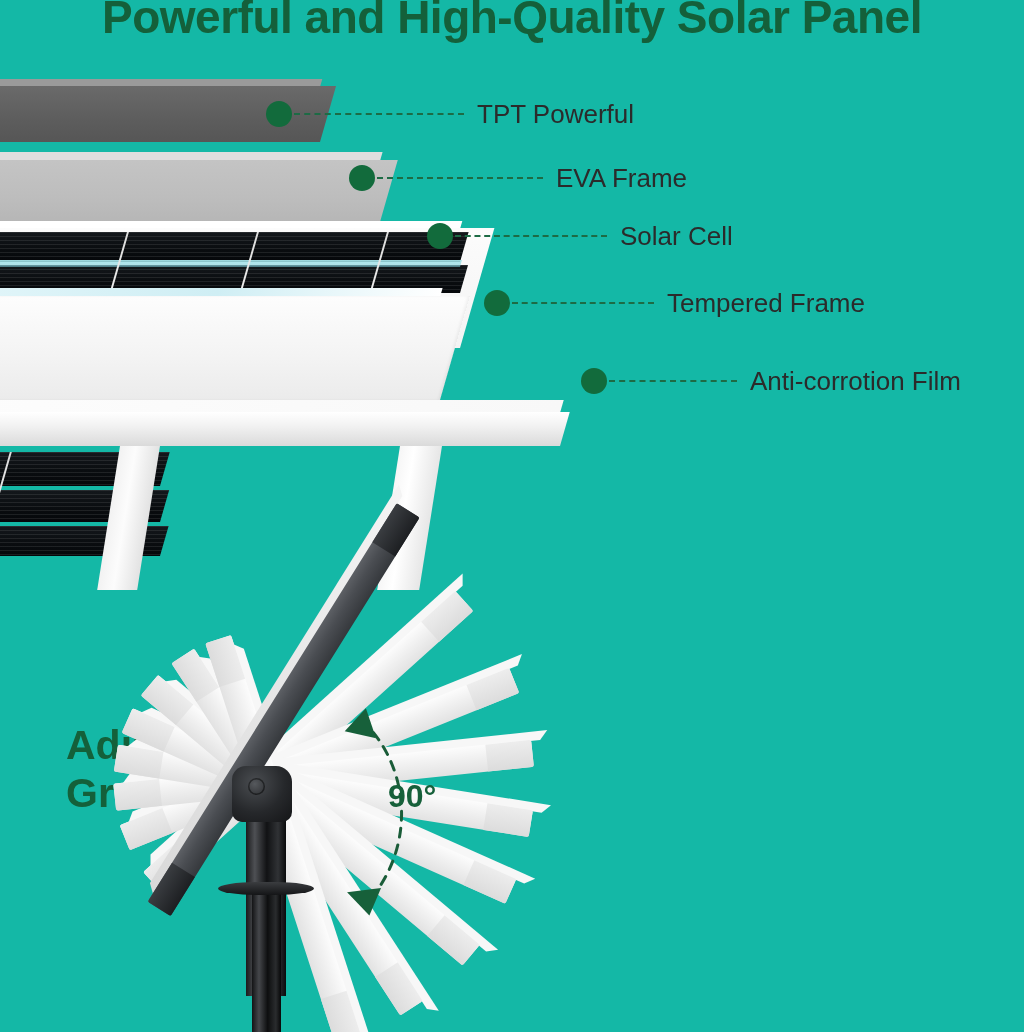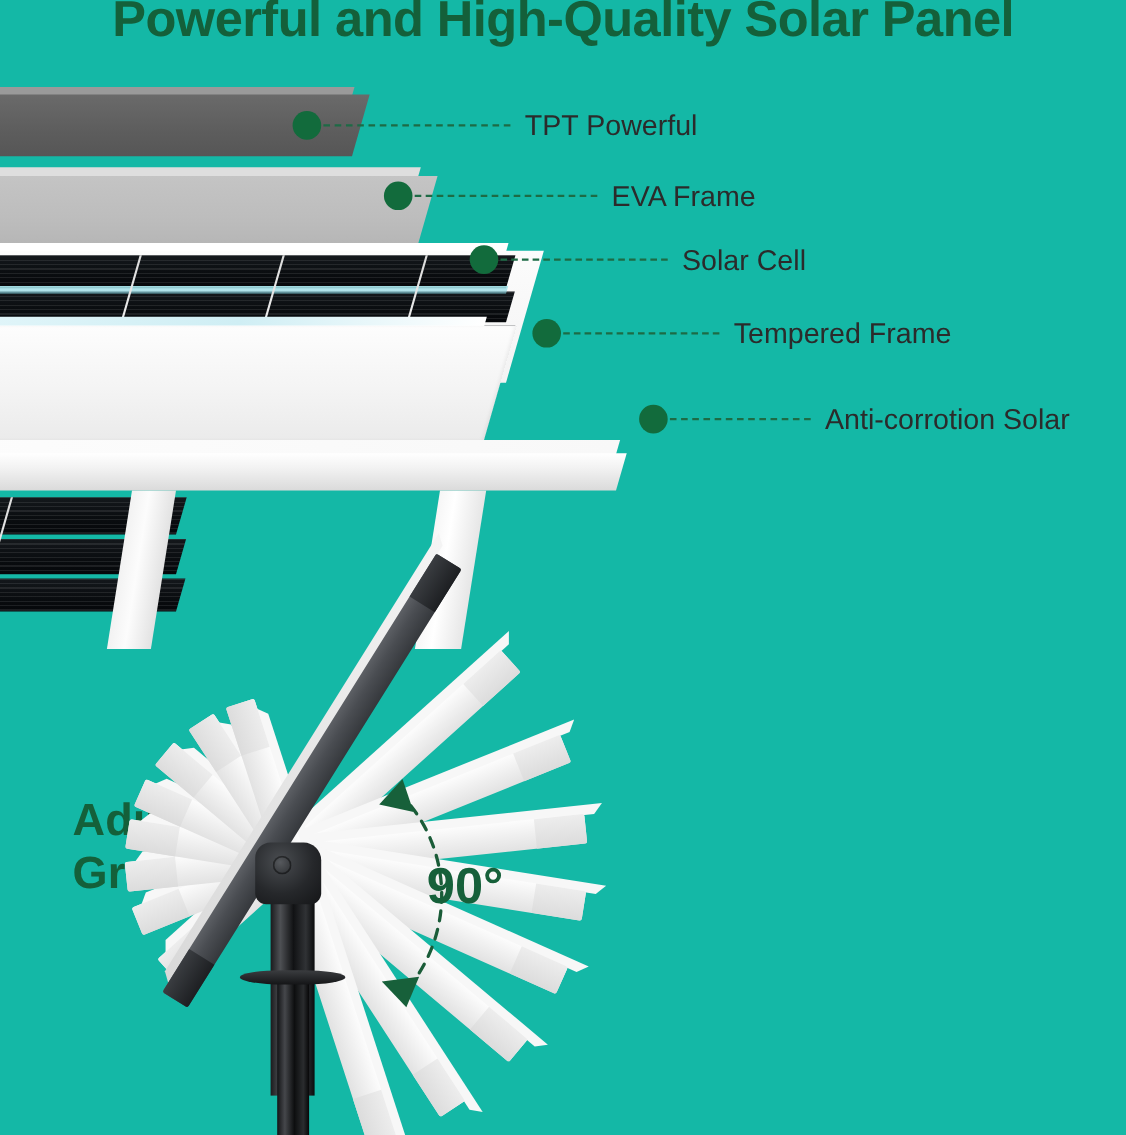--- a/index.html
+++ b/index.html
@@ -176,21 +176,21 @@
   }
   .pole-lower {
     position:absolute; left:252px; top:390px; width:29px; height:146px;
     background:linear-gradient(90deg,#131416 0%,#45474b 24%,#0d0e0f 54%,#2a2c2e 82%,#070708 100%);
     z-index:31;
   }
 
   
   .deg-label {
     position:absolute; left:388px; top:278px;
-    font-size:46px; font-weight:bold; color:#16603a;
+    font-size:32px; font-weight:bold; color:#16603a;
     font-family:"Liberation Sans", sans-serif; z-index:50;
   }
   .arc-svg { position:absolute; left:300px; top:190px; z-index:49; }
 </style>
 </head>
 <body>
 
 <div class="stage">
 
   <div class="title">Powerful and High-Quality Solar Panel</div>
@@ -260,21 +260,21 @@
 
     <div class="callout" style="left:484px; top:232px;">
       <div class="dot"></div>
       <div class="dash" style="width:142px;"></div>
       <div class="callout-label">Tempered Frame</div>
     </div>
 
     <div class="callout" style="left:581px; top:310px;">
       <div class="dot"></div>
       <div class="dash" style="width:128px;"></div>
-      <div class="callout-label">Anti-corrotion Solar</div>
+      <div class="callout-label">Anti-corrotion Film</div>
     </div>
   </div>
 
   <div class="spike-section">
 
     <div class="spike-heading">
       <div>Adjustable</div>
       <div>Ground Spike</div>
     </div>
 

